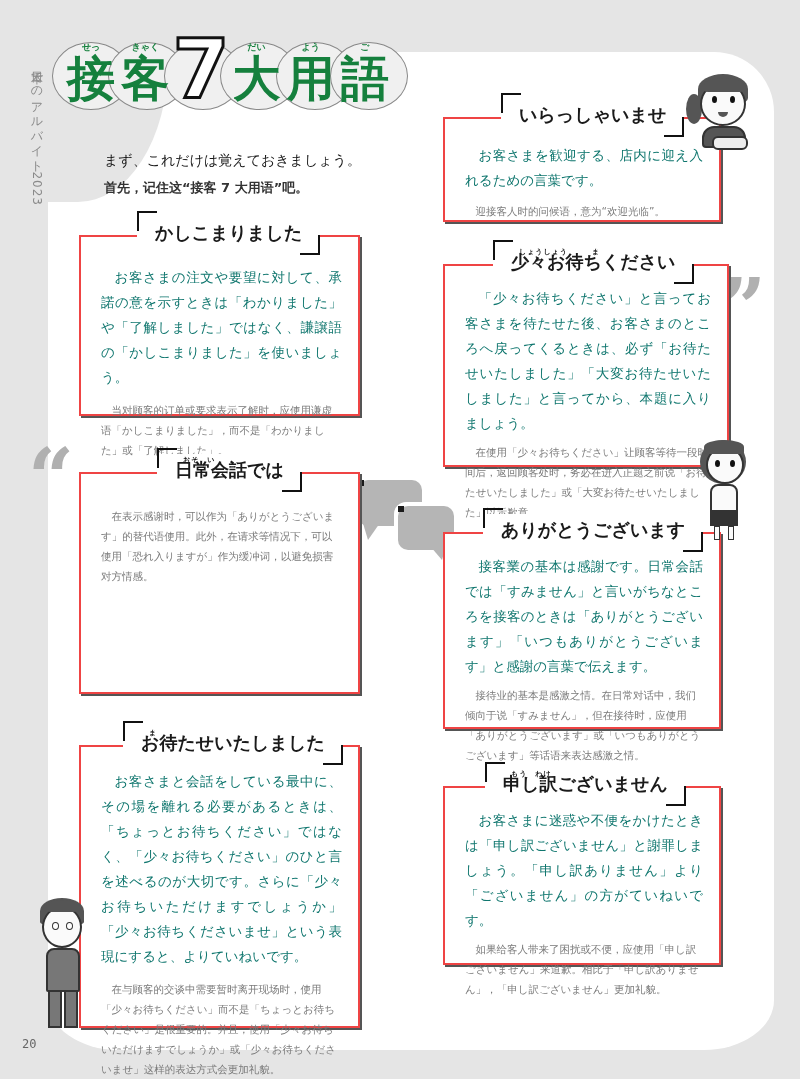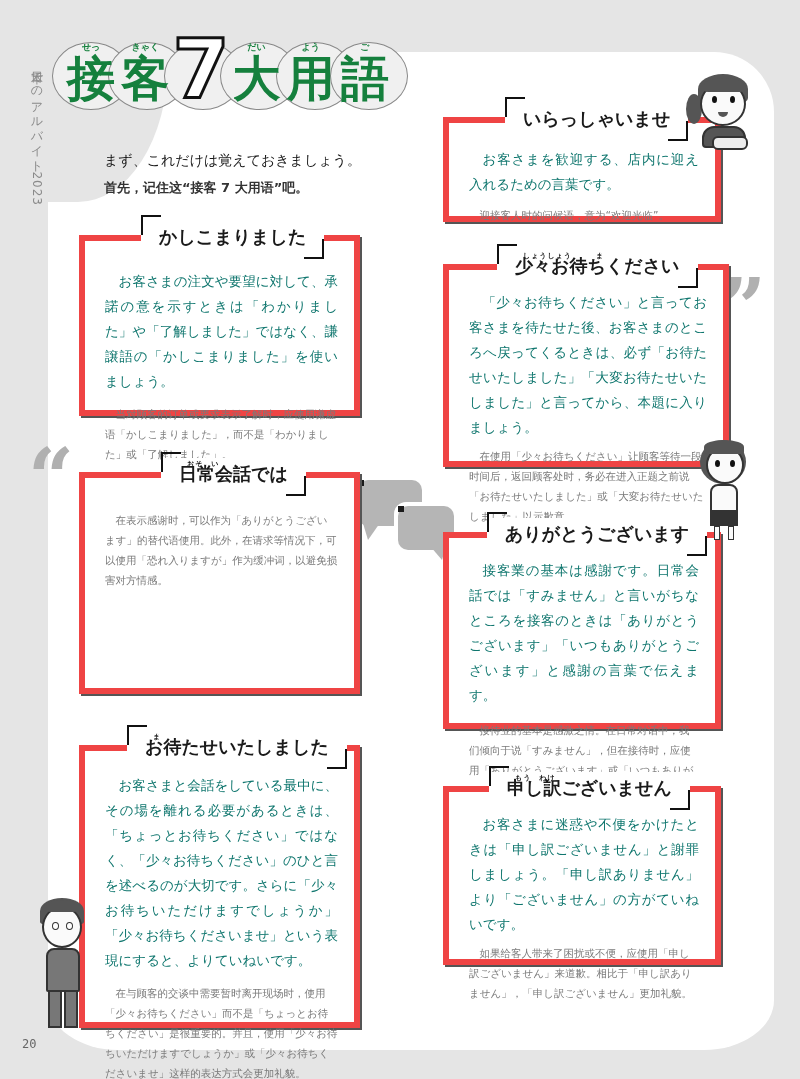--- a/index.html
+++ b/index.html
@@ -91,21 +91,21 @@
       left: 104px; top: 146px;
       font-size: 14px;
       line-height: 28px;
     }
     .intro .zh { font-size: 13px; font-weight: bold; color: #333; }
 
     
     .card {
       position: absolute;
       background: #fff;
-      border: 6px solid #ef4444;
+      border: 2px solid #ef4444;
       box-shadow: 2px 2px 0 #555;
     }
     .card-title {
       position: absolute;
       top: -20px;
       background: #fff;
       font-size: 18px;
       font-weight: bold;
       padding: 4px 18px 4px 18px;
       white-space: nowrap;
@@ -273,21 +273,21 @@
     <div class="card-zh">在表示感谢时，可以作为「ありがとうございます」的替代语使用。此外，在请求等情况下，可以使用「恐れ入りますが」作为缓冲词，以避免损害对方情感。</div>
   </div>
 </div>
 
 <div class="card" style="left:443px; top:532px; width:278px; height:197px;">
   <div class="card-title" style="left:38px;">
     <span>ありがとうございます</span>
   </div>
   <div class="card-body" style="padding-top:20px;">
     <div class="card-jp">接客業の基本は感謝です。日常会話では「すみません」と言いがちなところを接客のときは「ありがとうございます」「いつもありがとうございます」と感謝の言葉で伝えます。</div>
-    <div class="card-zh" style="margin-top:12px;">接待业的基本是感激之情。在日常对话中，我们倾向于说「すみません」，但在接待时，应使用「ありがとうございます」或「いつもありがとうございます」等话语来表达感激之情。</div>
+    <div class="card-zh" style="margin-top:6px;">接待业的基本是感激之情。在日常对话中，我们倾向于说「すみません」，但在接待时，应使用「ありがとうございます」或「いつもありがとうございます」等话语来表达感激之情。</div>
   </div>
 </div>
 
 <div class="card" style="left:79px; top:745px; width:281px; height:283px;">
   <div class="card-title" style="left:42px;">
     <span class="t-ruby">ま</span>
     <span>お待たせいたしました</span>
   </div>
   <div class="card-body" style="padding-top:22px;">
     <div class="card-jp">お客さまと会話をしている最中に、その場を離れる必要があるときは、「ちょっとお待ちください」ではなく、「少々お待ちください」のひと言を述べるのが大切です。さらに「少々お待ちいただけますでしょうか」「少々お待ちくださいませ」という表現にすると、よりていねいです。</div>

